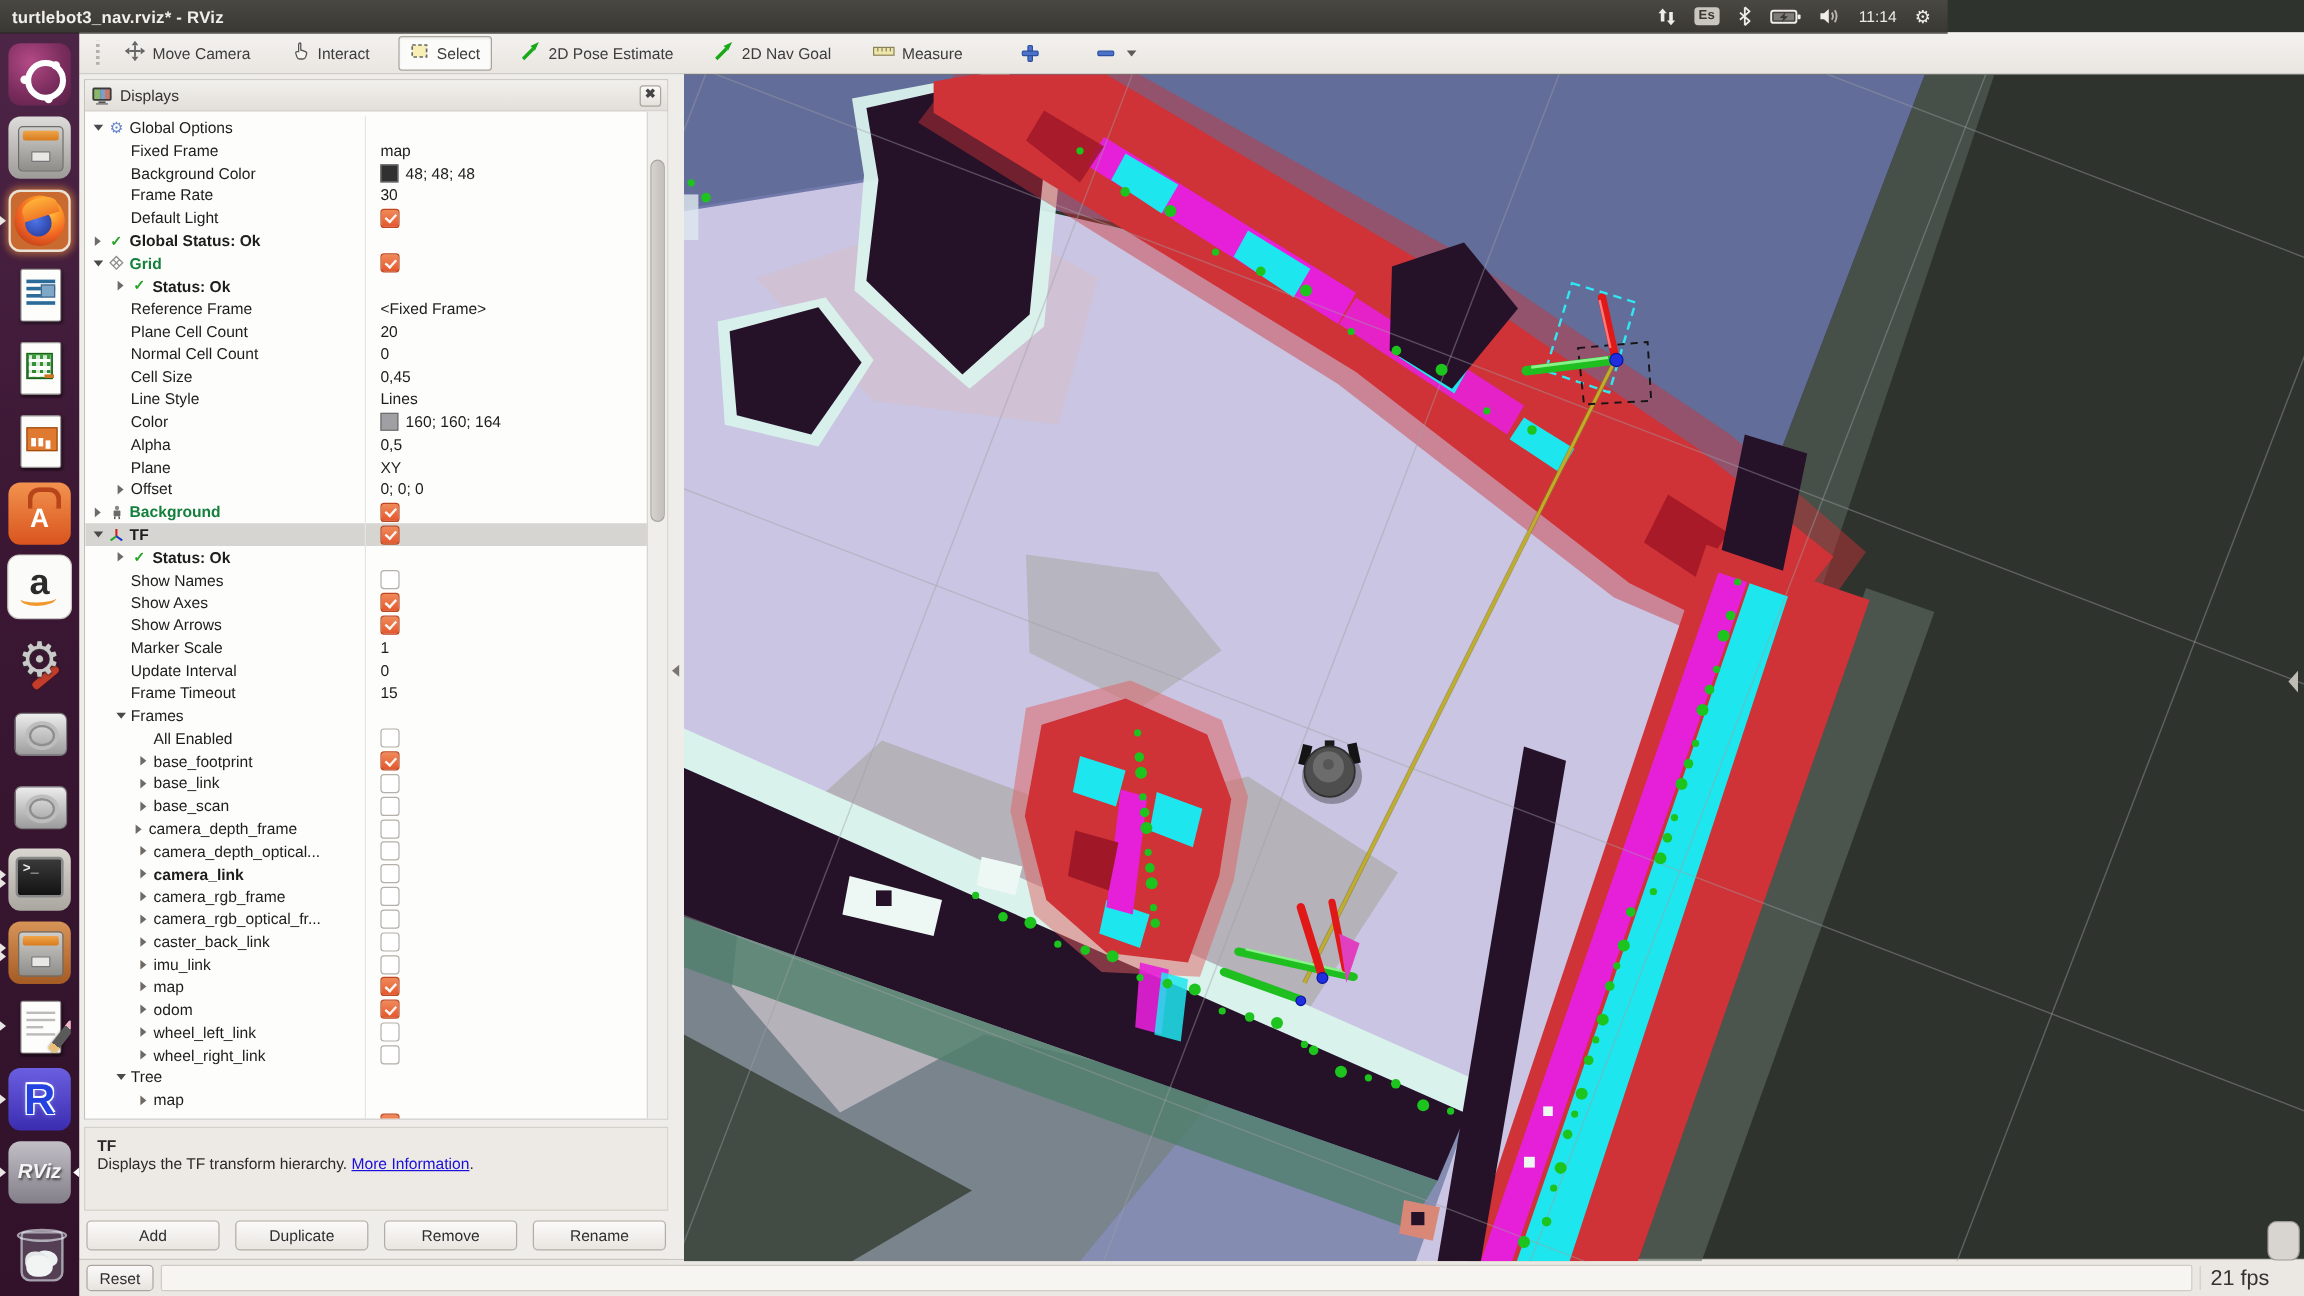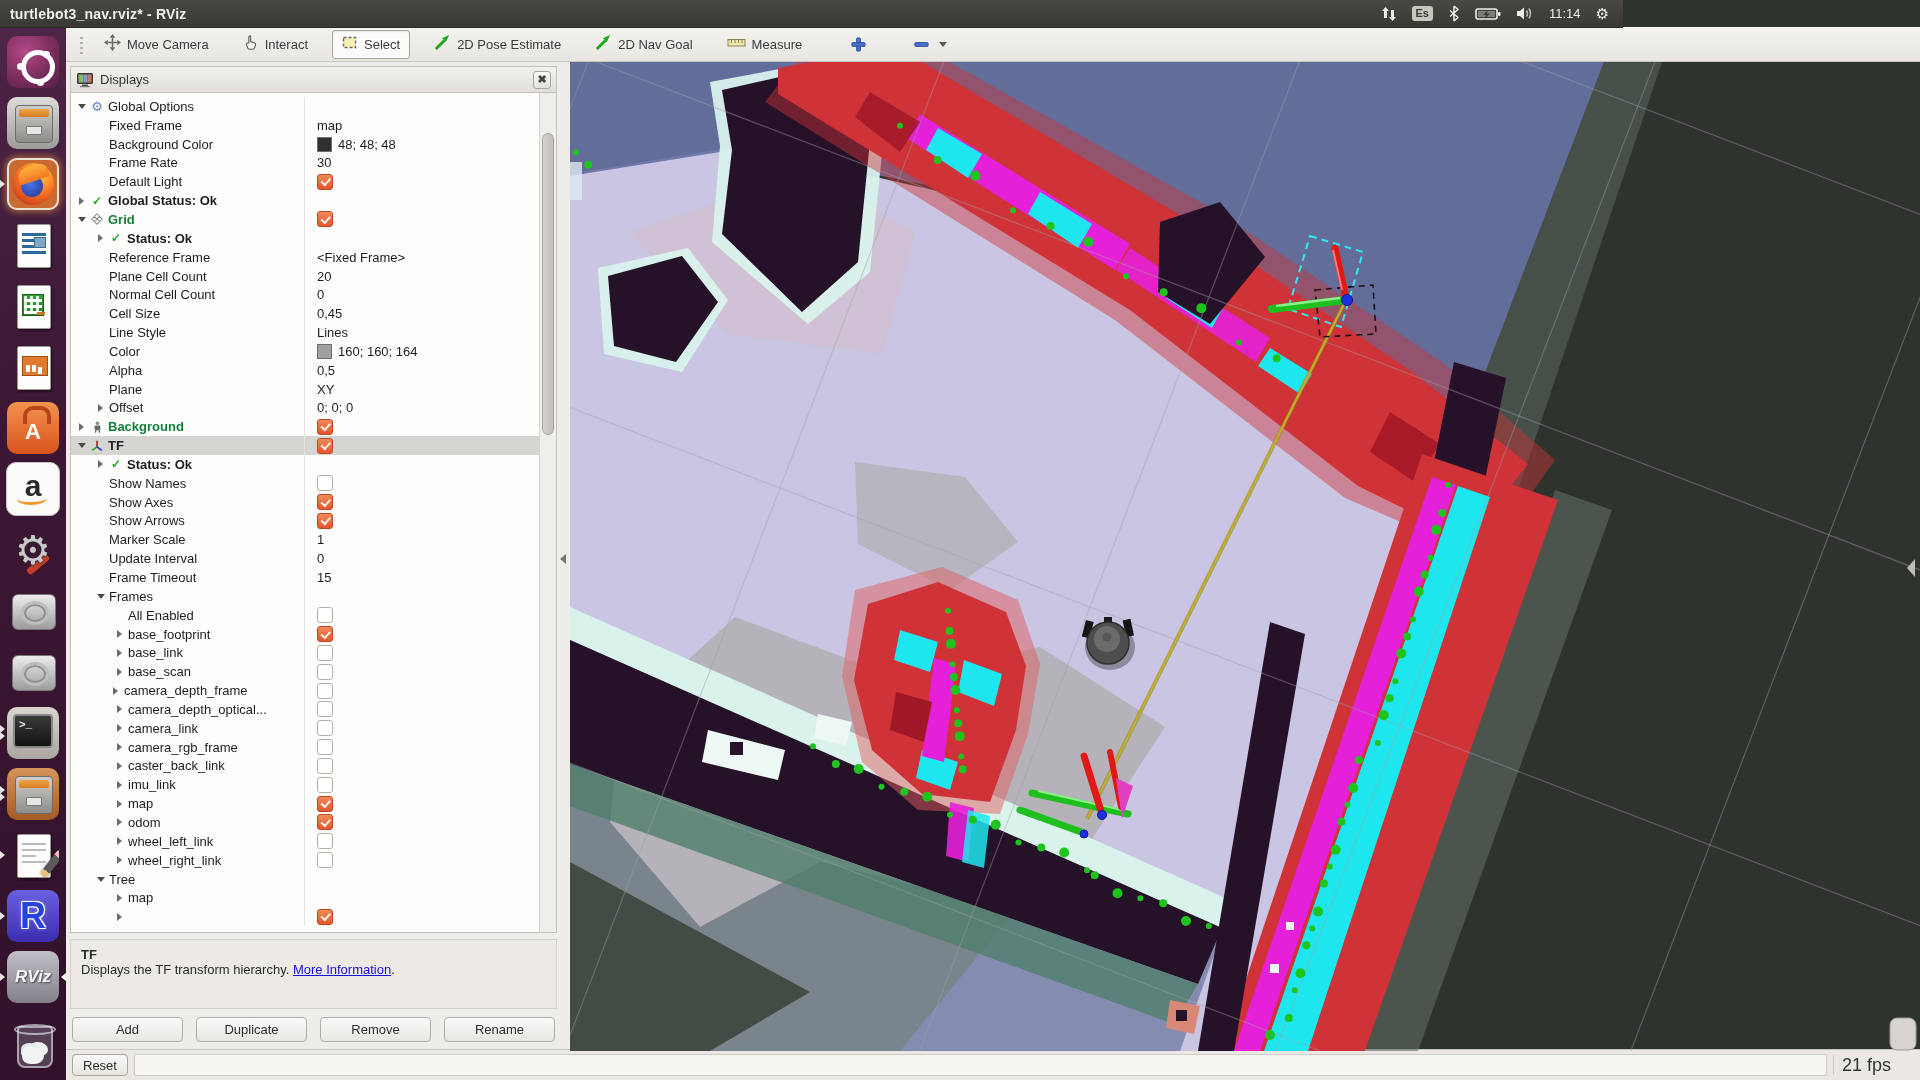--- a/index.html
+++ b/index.html
@@ -762,36 +762,47 @@
                     <span class="arbox">
                       <span class="ar-r"></span>
                     </span>
                     <span class="tlabel">camera_depth_optical...</span>
                   </div>
                   <div class="tval">
                     <span class="cb"></span>
                   </div>
                 </div>
                 <div class="trow">
-                  <div class="tleft" style="padding-left: 42px;">
+                  <div class="tleft" style="padding-left: 42px; font-weight: bold;">
                     <span class="arbox">
                       <span class="ar-r"></span>
                     </span>
                     <span class="tlabel">camera_link</span>
                   </div>
                   <div class="tval">
                     <span class="cb"></span>
                   </div>
                 </div>
                 <div class="trow">
                   <div class="tleft" style="padding-left: 42px;">
                     <span class="arbox">
                       <span class="ar-r"></span>
                     </span>
                     <span class="tlabel">camera_rgb_frame</span>
+                  </div>
+                  <div class="tval">
+                    <span class="cb"></span>
+                  </div>
+                </div>
+                <div class="trow">
+                  <div class="tleft" style="padding-left: 42px;">
+                    <span class="arbox">
+                      <span class="ar-r"></span>
+                    </span>
+                    <span class="tlabel">camera_rgb_optical_fr...</span>
                   </div>
                   <div class="tval">
                     <span class="cb"></span>
                   </div>
                 </div>
                 <div class="trow">
                   <div class="tleft" style="padding-left: 42px;">
                     <span class="arbox">
                       <span class="ar-r"></span>
                     </span>

